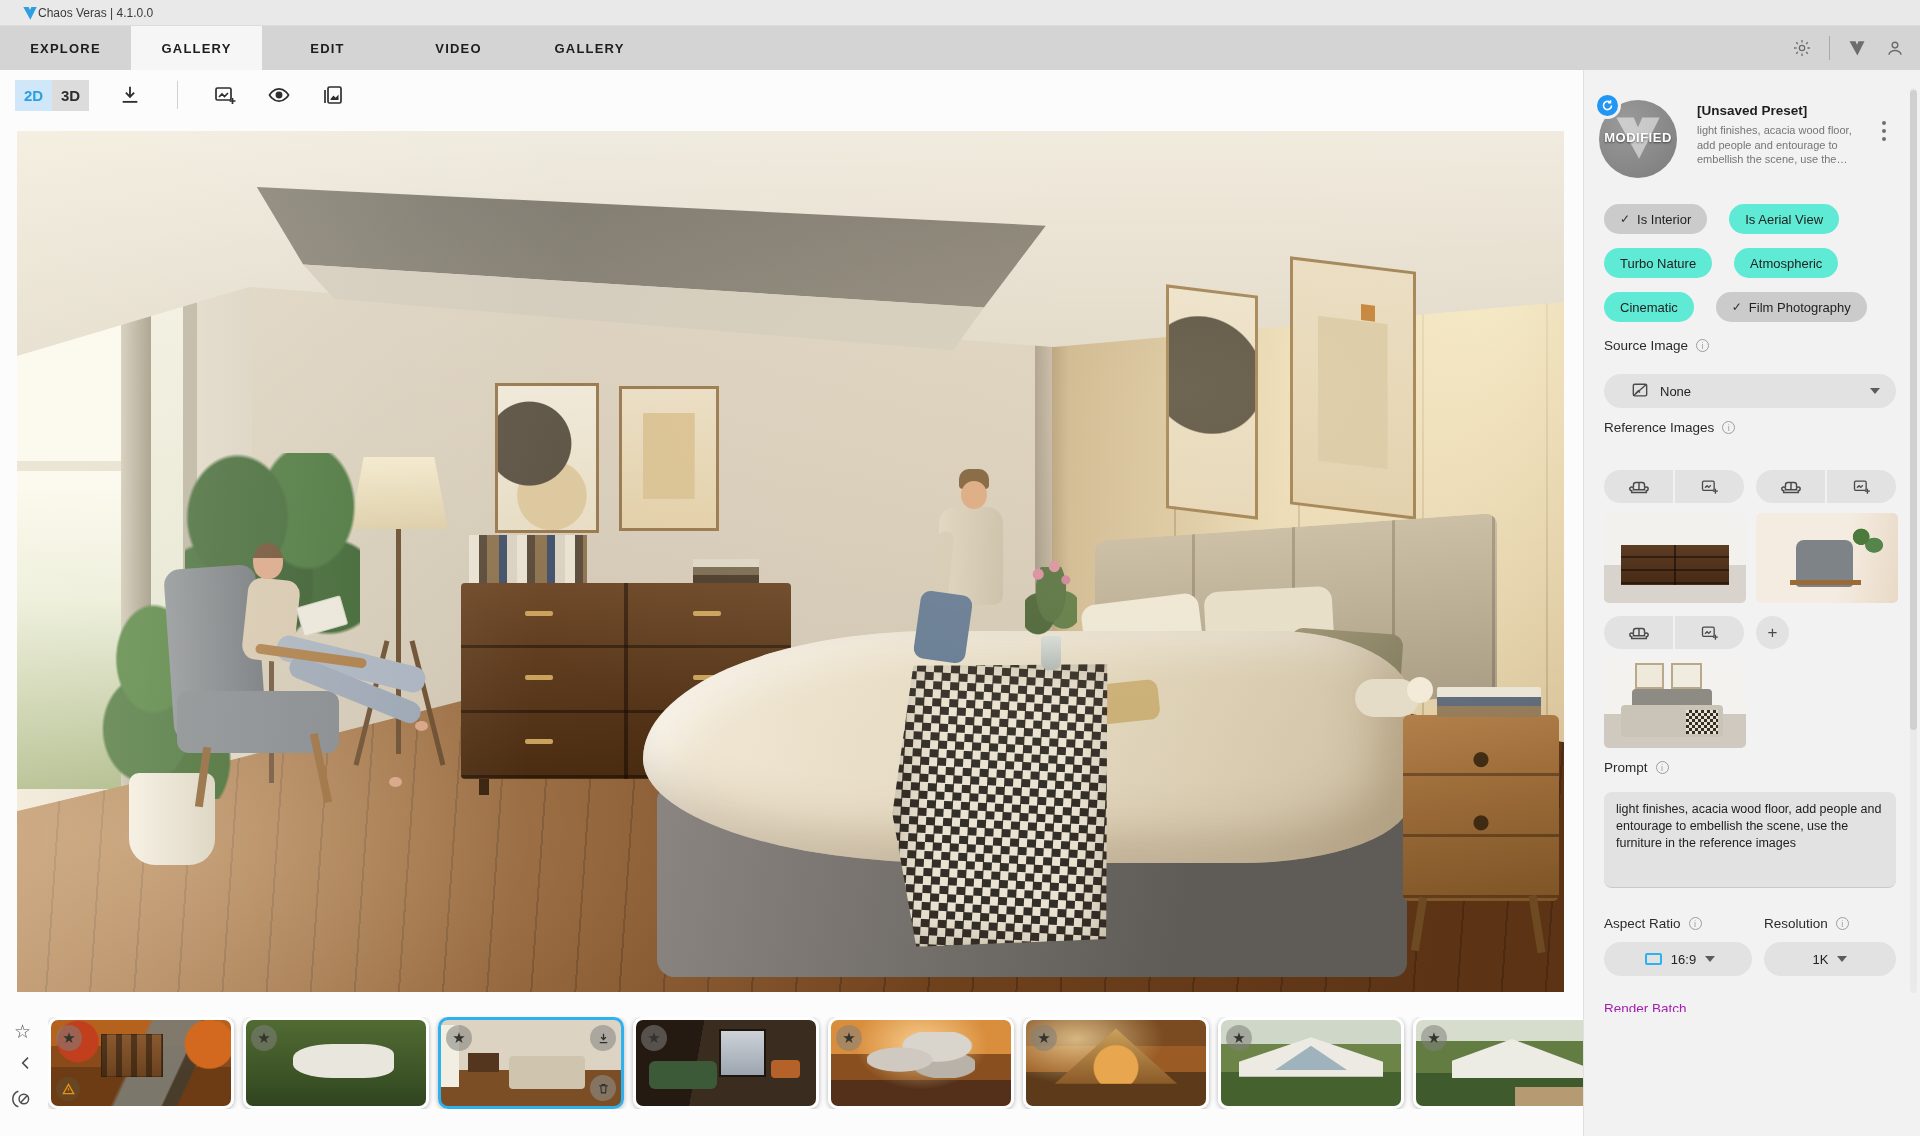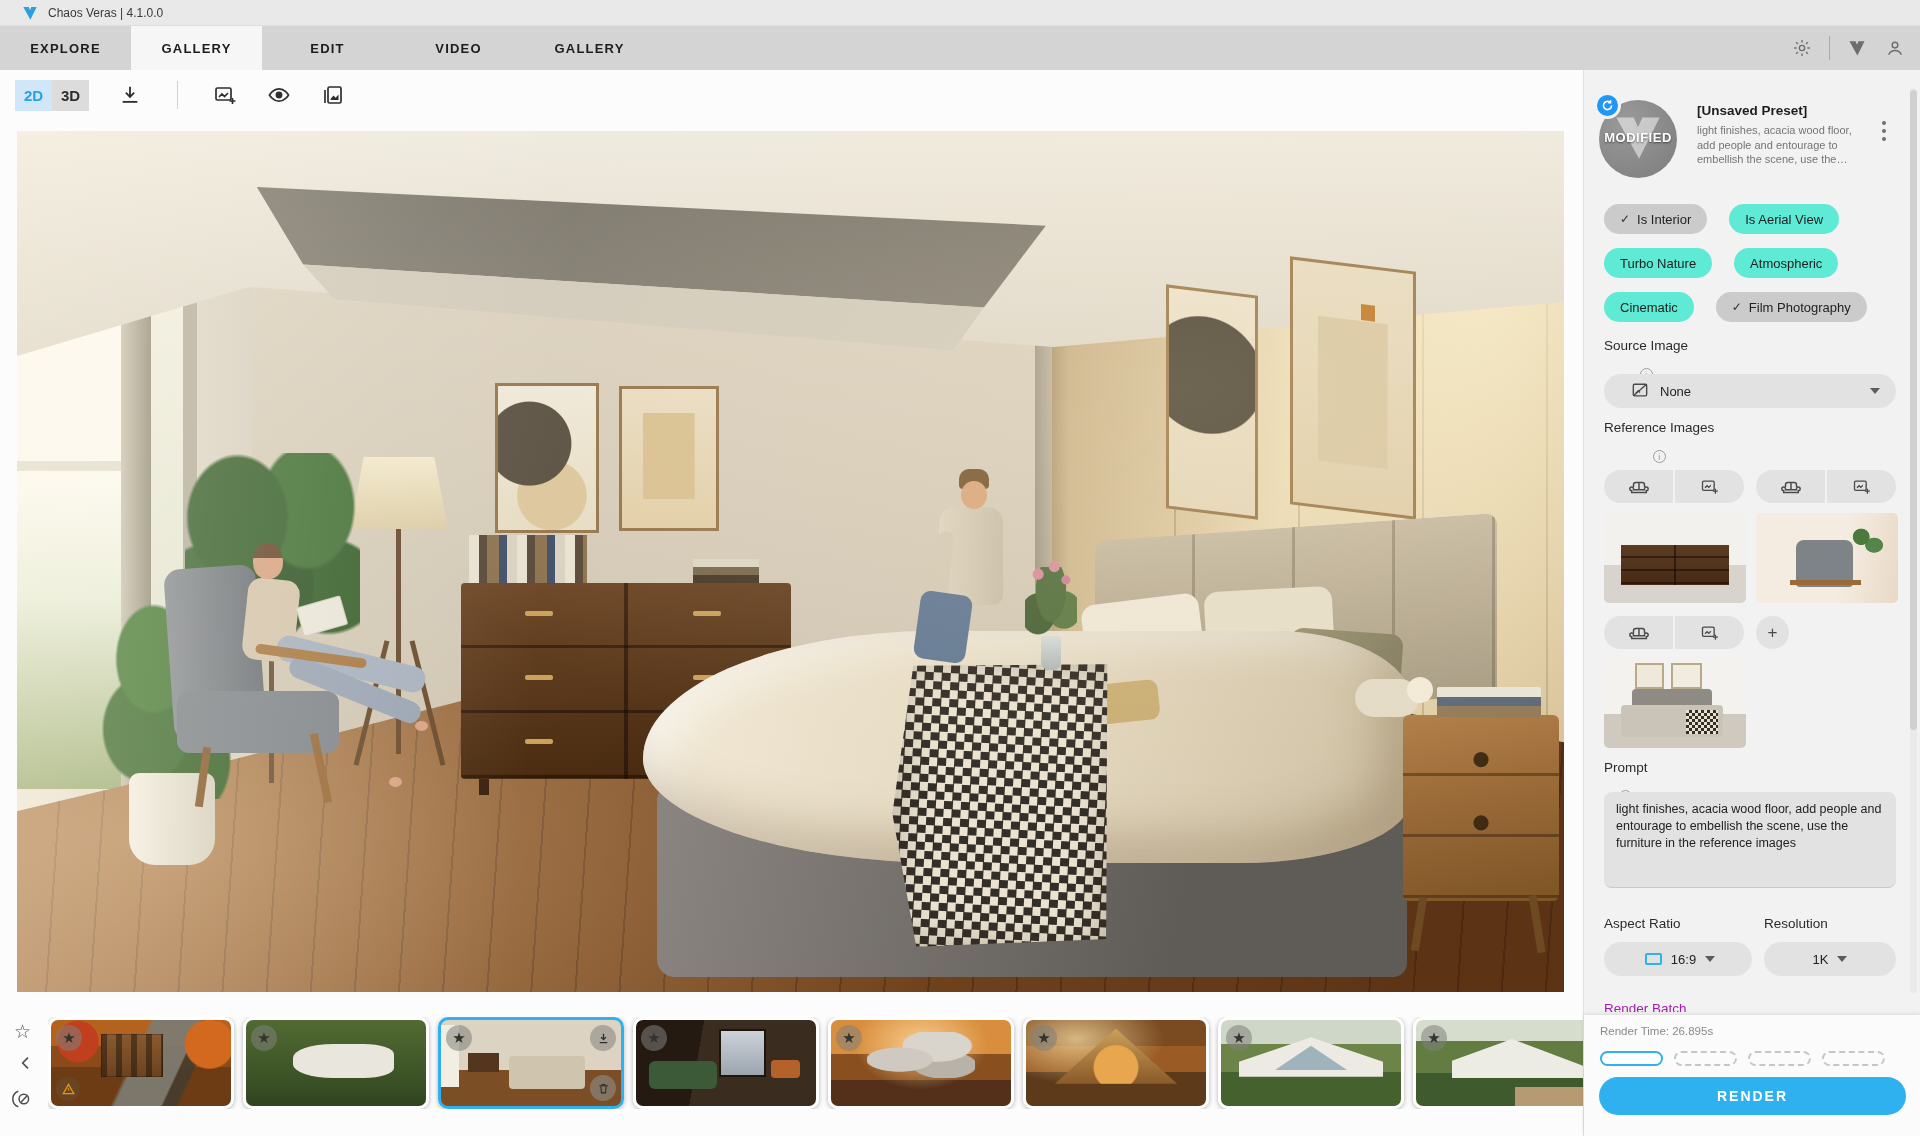--- a/index.html
+++ b/index.html
@@ -1,21 +1,21 @@
 <!DOCTYPE html>
 <html><head>
 <meta charset="utf-8">
 <style>
   html,body{margin:0;padding:0;width:1920px;height:1136px;overflow:hidden;
     font-family:"Liberation Sans",sans-serif;background:#fcfcfc;-webkit-font-smoothing:antialiased;}
   *{box-sizing:border-box;}
 
   
   .titlebar{position:absolute;left:0;top:0;width:1920px;height:26px;background:#e9e9e9;
-    border-bottom:1px solid #dcdcdc;display:flex;align-items:center;padding-left:22px;gap:10px;}
+    border-bottom:1px solid #dcdcdc;display:flex;align-items:center;padding-left:22px;}
   .titlebar .vlogo{width:16px;height:16px;}
   .titletext{font-size:12px;color:#3a3a3a;}
 
   
   .tabbar{position:absolute;left:0;top:26px;width:1920px;height:44px;background:#d4d4d4;display:flex;}
   .tab{width:131px;height:44px;display:flex;align-items:center;justify-content:center;
     font-size:13px;font-weight:700;letter-spacing:1.2px;color:#1d1d1d;cursor:default;}
   .tab.active{background:#f6f6f6;}
   .tabbar-right{position:absolute;right:14px;top:26px;height:44px;display:flex;align-items:center;gap:16px;}
   .tb-ico{width:22px;height:22px;display:flex;align-items:center;justify-content:center;color:#6d6d6d;}
@@ -239,21 +239,21 @@
   .preset-title{position:absolute;left:113px;top:33px;width:160px;font-size:13.5px;font-weight:700;color:#1e1e1e;}
   .preset-desc{position:absolute;left:113px;top:53px;width:162px;font-size:11px;color:#757575;line-height:1.32;}
   .menu-dots{position:absolute;left:293px;top:48px;width:14px;height:26px;display:flex;flex-direction:column;
     align-items:center;justify-content:space-between;padding:3px 0;}
   .menu-dots i{width:4px;height:4px;border-radius:50%;background:#6f6f6f;}
   .chips{position:absolute;left:20px;top:134px;width:300px;display:flex;flex-wrap:wrap;gap:14px 22px;}
   .chip{height:30px;padding:0 16px;border-radius:15px;background:#5eead4;display:flex;align-items:center;
     gap:7px;font-size:13px;color:#222;}
   .chip.on{background:#cbcbcb;}
   .chk{font-size:12px;color:#333;}
-  .plabel{position:absolute;font-size:13.5px;color:#2b2b2b;display:flex;align-items:center;gap:15px;flex-direction:column;}
+  .plabel{position:absolute;font-size:13.5px;color:#2b2b2b;display:flex;align-items:center;gap:8px;}
   .info{width:13px;height:13px;border:1px solid #9d9d9d;border-radius:50%;color:#9d9d9d;font-size:9px;
     display:inline-flex;align-items:center;justify-content:center;font-style:normal;}
   .dd{position:absolute;height:34px;border-radius:17px;background:#e2e2e2;display:flex;align-items:center;
     font-size:13px;color:#222;}
   .src-dd{left:20px;top:304px;width:292px;padding:0 16px 0 26px;gap:10px;}
   .dd .grow{flex:1;}
   .chev{width:0;height:0;border-left:5px solid transparent;border-right:5px solid transparent;
     border-top:6px solid #5c5c5c;}
   .refrow{position:absolute;display:flex;gap:12px;}
   .refpair{display:flex;gap:2px;}
@@ -685,26 +685,16 @@
     <span>16:9</span>
     <span class="chev"></span>
   </div>
   <div class="dd res-dd">
     <span>1K</span>
     <span class="chev"></span>
   </div>
 
   <div class="clipped">Render Batch</div>
 
-  <div class="pfooter">
-    <div class="rtime">Render Time: 26.895s</div>
-    <div class="slots">
-      <div class="slot active"></div>
-      <div class="slot"></div>
-      <div class="slot"></div>
-      <div class="slot"></div>
-    </div>
-    <div class="render-btn">RENDER</div>
-  </div>
 
   <div class="pscroll"></div>
   <div class="pscroll-thumb"></div>
 </div>
 
 </body></html>

